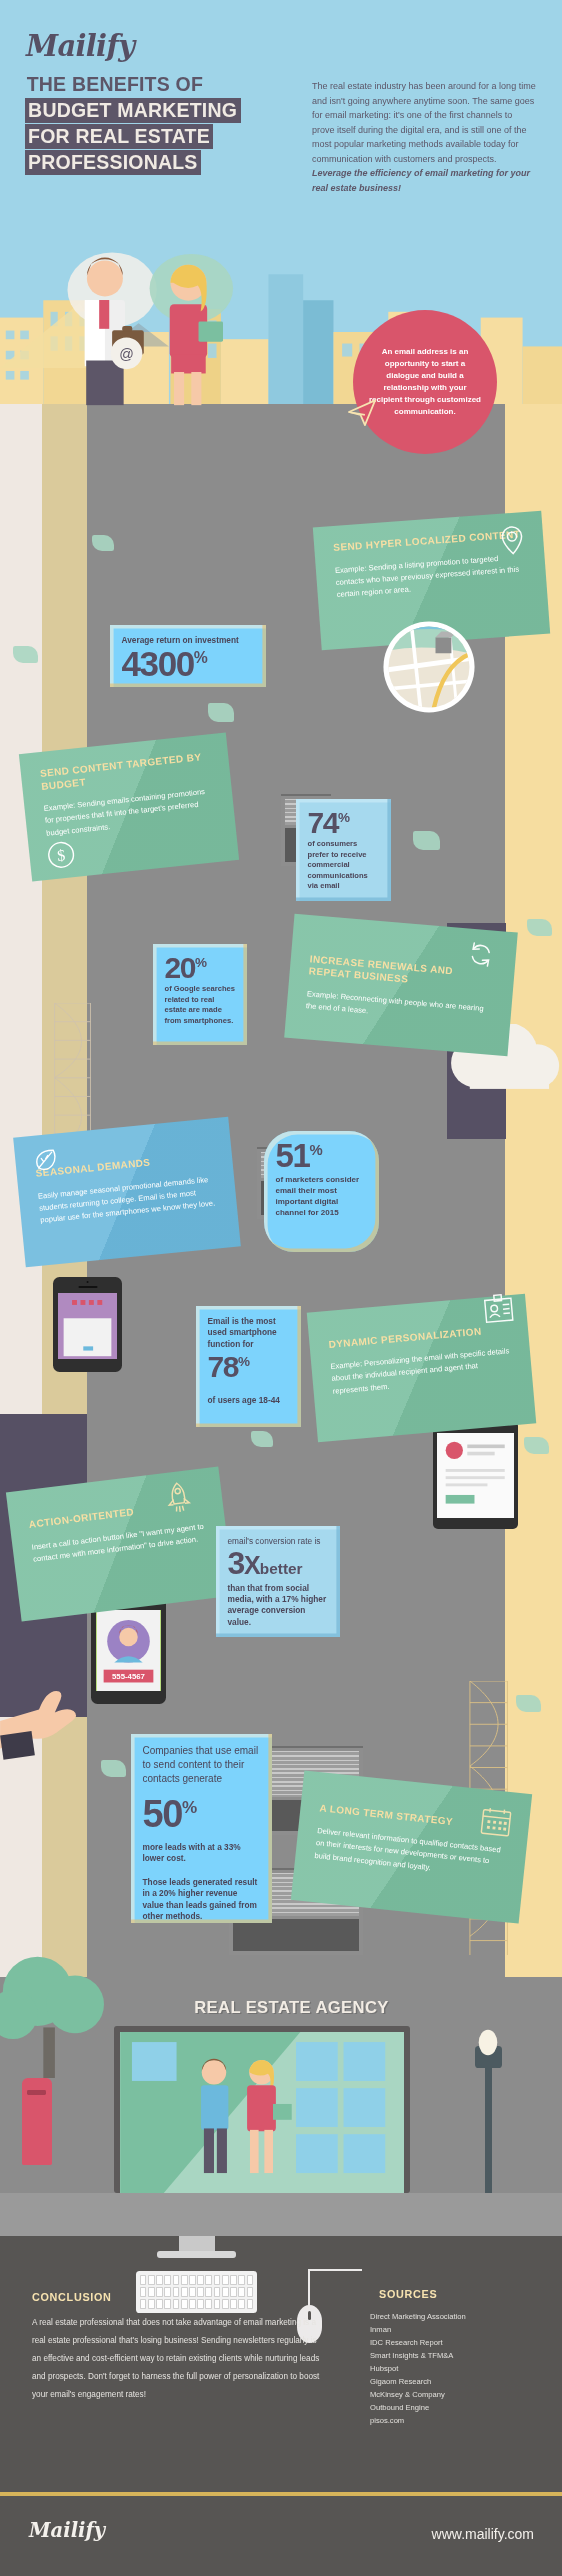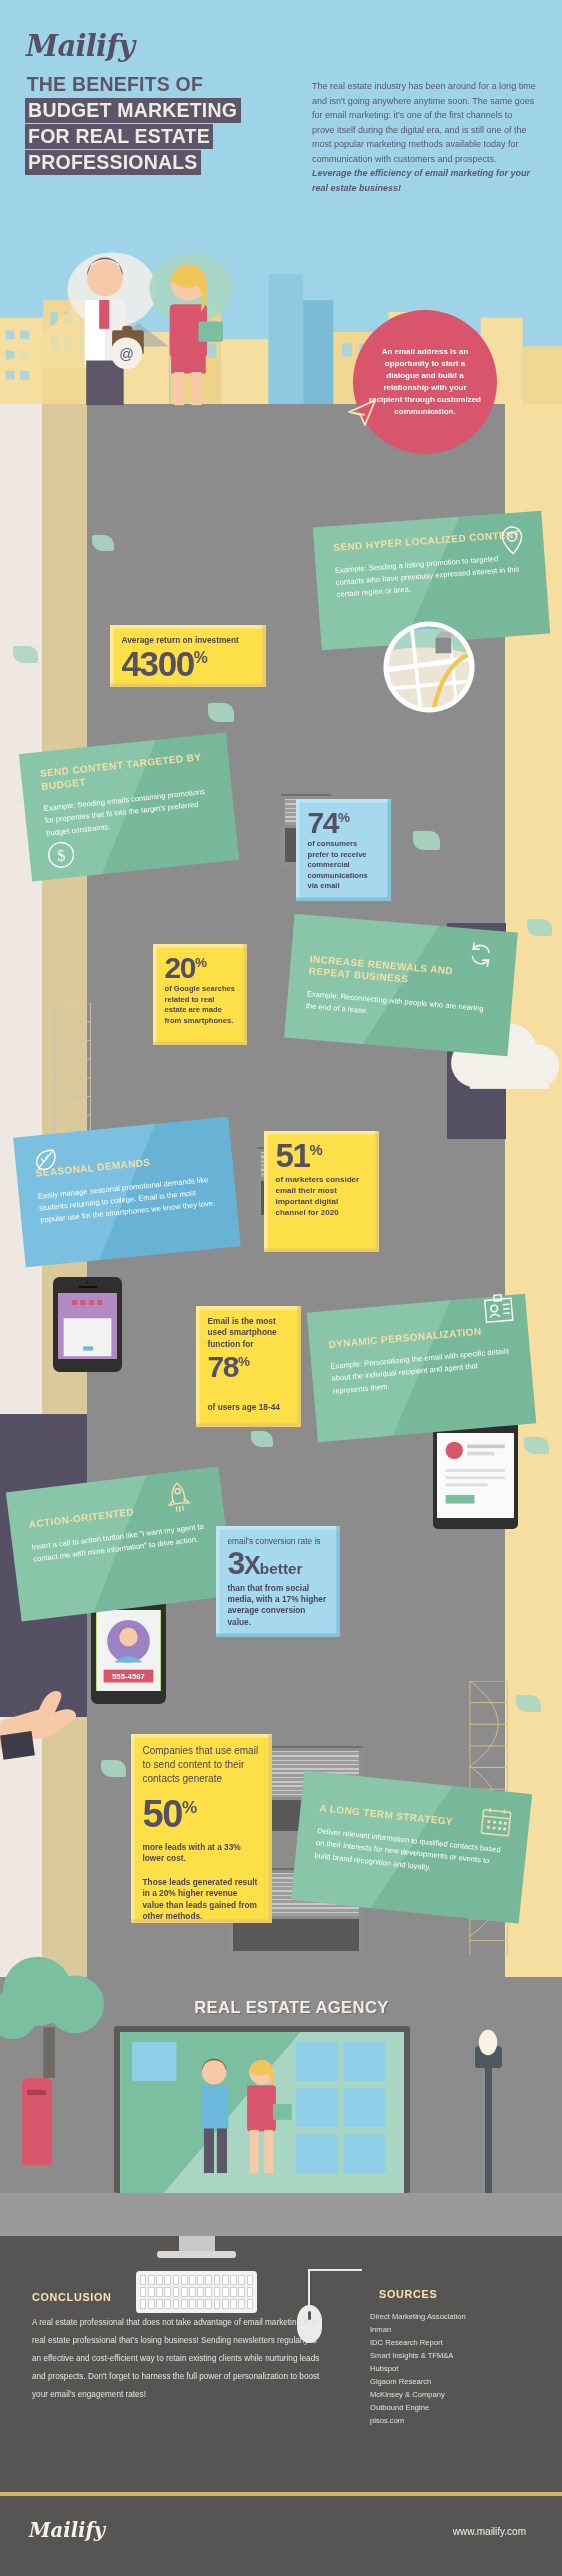--- a/index.html
+++ b/index.html
@@ -104,21 +104,21 @@
   }
   .card-body { font-size:7.6px; line-height:1.62; position:relative; z-index:2; }
 
   .card-icon {
     position:absolute; right:16px; top:11.5px; width:30px; height:30px;
     z-index:3; opacity:.95;
   }
 
   
   .stat { position:absolute; z-index:25; padding:10px 11.5px 11.5px 11.5px; }
-  .stat-yellow { background:#fde047; box-shadow: inset -3.6px -3.6px 0 rgba(226,192,116,.65), inset 3.6px 3.6px 0 rgba(252,243,219,.55); }
+  .stat-yellow { background:#7dd3fc; box-shadow: inset -3.6px -3.6px 0 rgba(226,192,116,.65), inset 3.6px 3.6px 0 rgba(252,243,219,.55); }
   .stat-blue   { background:#a6d9ee; box-shadow: inset -3.6px -3.6px 0 rgba(118,183,214,.7),  inset 3.6px 3.6px 0 rgba(206,236,248,.6); }
   .stat-lead   { font-size:8.3px; font-weight:bold; color:#4b4558; line-height:1.38; }
   .stat-sub    { font-size:8.3px; font-weight:bold; color:#4b4558; line-height:1.38; margin-top:2.9px;}
   .big {
     font-weight:bold; color:#565064; line-height:.92;
     letter-spacing:-1.4px; display:block;
   }
   .big .pct { font-size:.45em; letter-spacing:0; vertical-align:super; }
 
   
@@ -177,22 +177,22 @@
   .mousecord2{position:absolute;left:308px;top:2269px;width:54px;height:2.2px;background:#eceaea;}
 
   
   .footer { position:absolute; left:0; top:2497px; width:563px; height:79px; background:#575553; }
   .footer-logo {
     position:absolute; left:29px; top:2519px;
     font-family:"DejaVu Serif", serif; font-weight:bold; font-style:italic;
     font-size:19.5px; color:#f4f1ec;
   }
   .footer-url {
-    position:absolute; right:37px; top:2526px;
-    font-size:10px; color:#f4f1ec;
+    position:absolute; right:29px; top:2526px;
+    font-size:14px; color:#f4f1ec;
   }
 
   
   .ill { position:absolute; }
   .phone { position:absolute; background:#2f2f2f; border-radius:6.5px; }
   .phone .scr { position:absolute; left:5px; top:16px; right:5px; bottom:13px; background:#f2f2f2; }
   .phone .spk { position:absolute; left:50%; top:8.7px; transform:translateX(-50%); width:19px; height:2.2px; background:#111; border-radius:1.4px; }
   .phone .dot { position:absolute; left:50%; top:3.6px; transform:translateX(-50%); width:2.9px; height:2.9px; background:#111; border-radius:50%; }
   .tablet { position:absolute; background:#2f2f2f; border-radius:5px; }
   .tablet .scr { position:absolute; left:4.3px; top:11.5px; right:4.3px; bottom:11.5px; background:#fafafa; }
@@ -428,25 +428,25 @@
 
   <div class="card card-blue" style="left:19px;top:1127px;width:216px;height:130px;transform:rotate(-5.6deg);">
     <div class="card-head" style="margin-top:16px;">SEASONAL DEMANDS</div>
     <div class="card-body">Easily manage seasonal promotional demands like students returning to college. Email is the most popular use for the smartphones we know they love.</div>
     <svg style="position:absolute;left:17.3px;top:11.5px;width:26px;height:26px;z-index:3;" viewBox="0 0 36 36">
       <path d="M30 6 C12 4 4 14 6 24 C8 32 20 34 27 26 C33 19 32 10 30 6 Z" fill="none" stroke="#fff" stroke-width="2"></path>
       <path d="M7 29 L28 8 M18 17 L22 12 M15 20 L12 15" fill="none" stroke="#fff" stroke-width="1.8"></path>
     </svg>
   </div>
 
-  <div class="stat stat-yellow" style="left:264px;top:1131px;width:115px;height:121px;">
+  <div class="stat stat-yellow" style="left:264px;top:1131px;width:115px;height:121px;border-radius:30px;">
     <div class="big" style="font-size:33px;">
       <span>51</span><span class="pct">%</span>
     </div>
-    <div class="stat-sub" style="font-size:8px;">of marketers consider email their most important digital channel for 2020</div>
+    <div class="stat-sub" style="font-size:8px;">of marketers consider email their most important digital channel for 2015</div>
   </div>
 
   <div class="phone" style="left:53px;top:1277px;width:69px;height:95px;">
     <div class="dot"></div>
       <div class="spk"></div>
     <div class="scr" style="background:#b08ac0;">
       <svg viewBox="0 0 84 94" style="width:100%;height:100%;">
         <rect x="0" y="0" width="84" height="94" fill="#b08ac0"></rect>
         <rect x="8" y="36" width="68" height="54" fill="#f2f2f2"></rect>
         <g fill="#d9556b">
@@ -458,21 +458,21 @@
         <rect x="36" y="76" width="14" height="6" fill="#6cb9dd"></rect>
       </svg>
     </div>
   </div>
 
   <div class="stat stat-yellow" style="left:196px;top:1306px;width:105px;height:121px;">
     <div class="stat-lead">Email is the most used smartphone function for</div>
     <div class="big" style="font-size:30px;margin-top:2.9px;">
       <span>78</span><span class="pct">%</span>
     </div>
-    <div class="stat-sub" style="margin-top:21px;">of users age 18-44</div>
+    <div class="stat-sub" style="margin-top:14px;">of users age 18-44</div>
   </div>
 
   <div class="card card-green" style="left:312px;top:1303px;width:219px;height:130px;transform:rotate(-5deg);">
     <div class="card-head" style="margin-top:11.5px;">DYNAMIC PERSONALIZATION</div>
     <div class="card-body">Example: Personalizing the email with specific details about the individual recipient and agent that represents them.</div>
     <svg class="card-icon" style="top:-4.3px;right:10px;width:35px;height:35px;" viewBox="0 0 48 48">
       <rect x="6" y="10" width="36" height="30" fill="none" stroke="#fff" stroke-width="2"></rect>
       <rect x="19" y="4" width="10" height="8" fill="none" stroke="#fff" stroke-width="2"></rect>
       <circle cx="18" cy="22" r="4.5" fill="none" stroke="#fff" stroke-width="2"></circle>
       <path d="M11 34 q7 -8 14 0" fill="none" stroke="#fff" stroke-width="2"></path>

